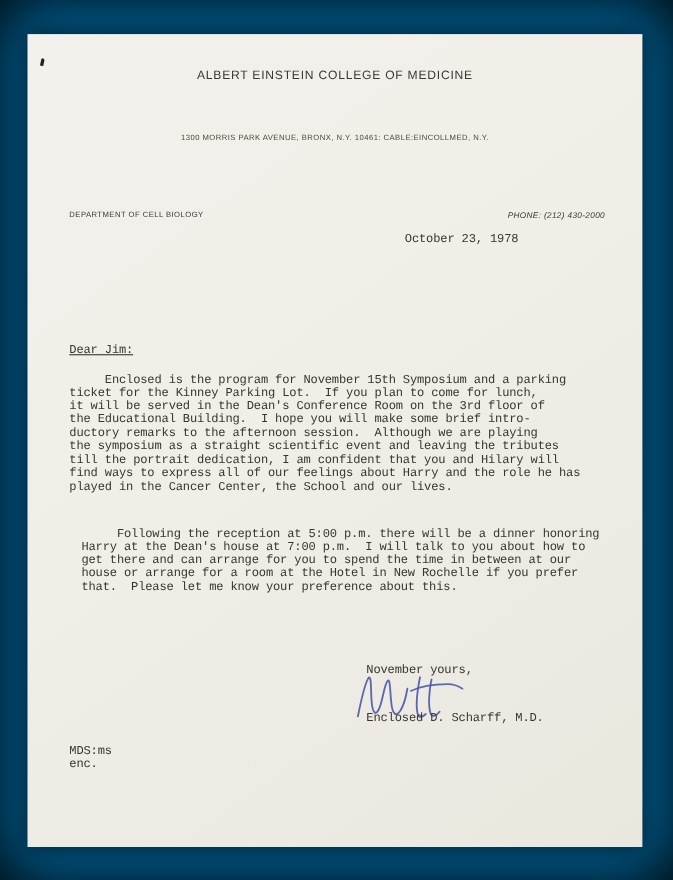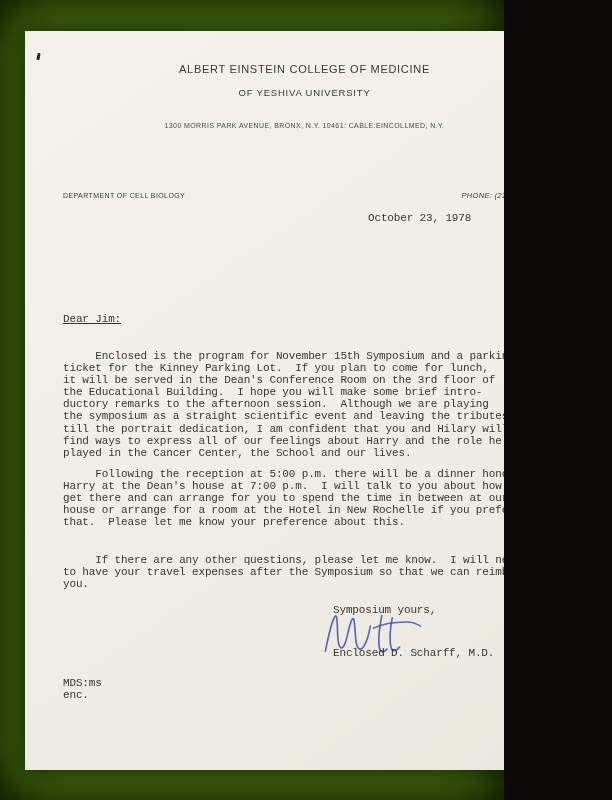--- a/index.html
+++ b/index.html
@@ -2,23 +2,23 @@
 <html><head>
 <meta charset="utf-8">
 <style>
   html, body {
     margin: 0;
     padding: 0;
     background: #0c0909;
   }
   .stage {
     position: relative;
-    width: 504px;
+    width: 612px;
     height: 800px;
-    background: #4d7c0f;
+    background: #0369a1;
     overflow: hidden;
     box-shadow: inset 0 0 60px #000;
   }
   .paper {
     position: absolute;
     left: 25px;
     top: 31px;
     width: 559px;
     height: 739px;
     background: linear-gradient(145deg, #f3f1eb 0%, #f0eee7 45%, #eae7df 100%);
@@ -70,22 +70,22 @@
     font-size: 11px;
     line-height: 12.1px;
     color: #383530;
     white-space: pre-wrap;
     letter-spacing: -0.15px;
   }
   .date       { left: 305px; top: 181px; padding-left: 38px; }
   .recipient  { left: 38px;  top: 226px; }
   .salutation { left: 38px;  top: 282px; text-decoration: underline; }
   .para       { left: 38px;  width: 505px; }
-  .p1         { top: 319px; }
-  .p2         { top: 437px; }
+  .p1         { top: 309px; }
+  .p2         { top: 449px; margin-left: 11px; }
   .p3         { top: 523px; }
   .closing    { left: 308px; top: 573px; }
   .signature {
     position: absolute;
     left: 292px;
     top: 580px;
     width: 115px;
     height: 48px;
   }
   .signame    { left: 308px; top: 616px; }
@@ -94,21 +94,20 @@
 </head>
 <body>
 
 <div class="stage">
   <div class="paper">
 
     <div class="pen-mark"></div>
 
     <div class="hdr title">ALBERT EINSTEIN COLLEGE OF MEDICINE</div>
 
-    <div class="hdr subtitle">OF YESHIVA UNIVERSITY</div>
 
     <div class="hdr addr">1300 MORRIS PARK AVENUE, BRONX, N.Y. 10461: CABLE:EINCOLLMED, N.Y.</div>
 
     <div class="dept">DEPARTMENT OF CELL BIOLOGY</div>
 
     <div class="phone">PHONE: (212) 430-2000</div>
 
     <div class="mono date">October 23, 1978</div>
 
 
@@ -123,25 +122,22 @@
 till the portrait dedication, I am confident that you and Hilary will
 find ways to express all of our feelings about Harry and the role he has
 played in the Cancer Center, the School and our lives.</div>
 
     <div class="mono para p2">     Following the reception at 5:00 p.m. there will be a dinner honoring
 Harry at the Dean's house at 7:00 p.m.  I will talk to you about how to
 get there and can arrange for you to spend the time in between at our
 house or arrange for a room at the Hotel in New Rochelle if you prefer
 that.  Please let me know your preference about this.</div>
 
-    <div class="mono para p3">     If there are any other questions, please let me know.  I will need
-to have your travel expenses after the Symposium so that we can reimburse
-you.</div>
 
-    <div class="mono closing">Symposium yours,</div>
+    <div class="mono closing">November yours,</div>
 
     <svg class="signature" viewBox="0 0 110 45" fill="none">
       <path stroke-width="1.6" stroke-linecap="round" fill="none" opacity="0.88" d="M8,38 C10,28 14,10 17,5 C20,1 19,14 20,26 C21,36 24,38 27,30 C30,22 31,10 34,7 C36,5 36,16 37,26 C38,36 41,39 45,33 C48,28 50,20 51,14" stroke="#4656a5"></path>
       <path stroke-width="1.6" stroke-linecap="round" fill="none" opacity="0.88" d="M62,4 C60,14 58,28 60,36 C61,40 64,39 67,36" stroke="#4656a5"></path>
       <path stroke-width="1.6" stroke-linecap="round" fill="none" opacity="0.88" d="M72,6 C70,15 69,28 71,35 C72,39 76,38 79,34" stroke="#4656a5"></path>
       <path stroke-width="1.4" stroke-linecap="round" fill="none" opacity="0.88" d="M54,16 C62,12 74,10 86,10 C92,10 96,12 99,14" stroke="#4656a5"></path>
     </svg>
 
     <div class="mono signame">Enclosed D. Scharff, M.D.</div>
 

